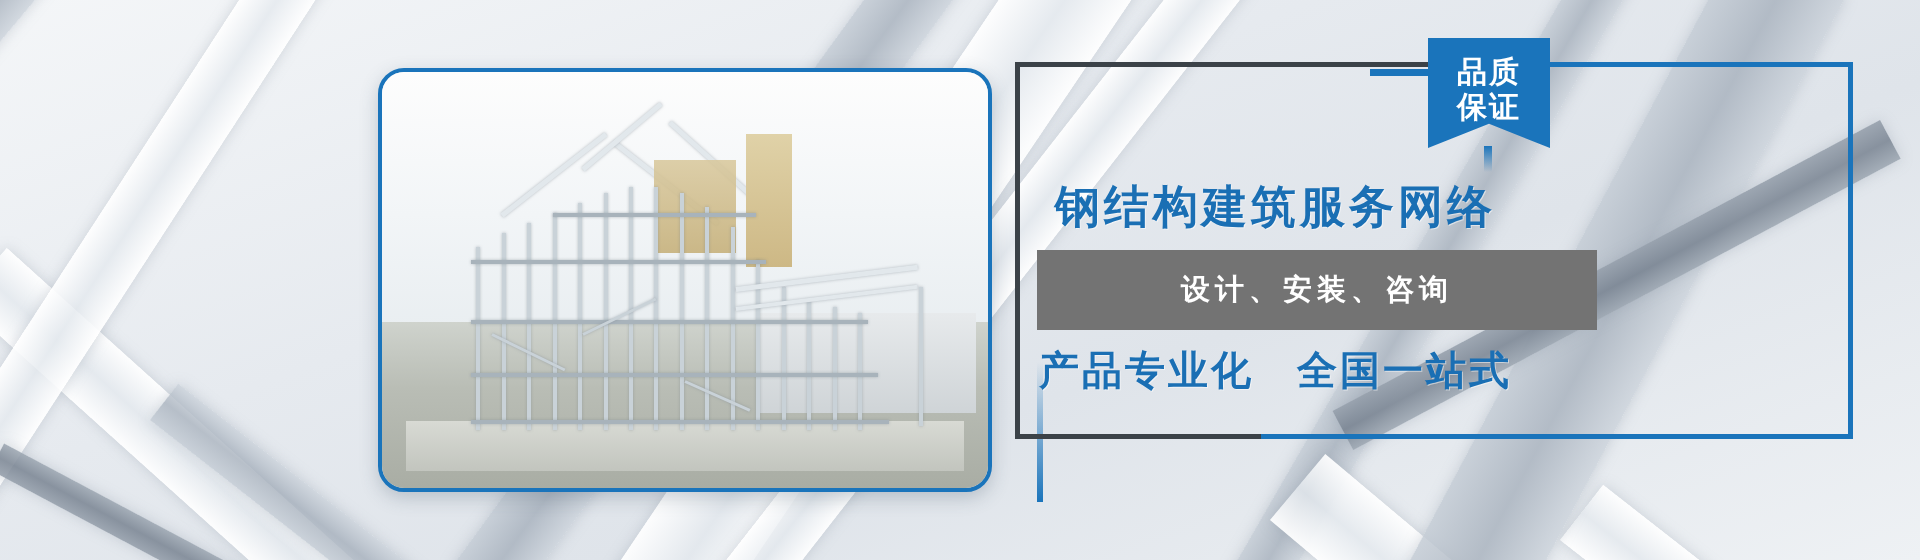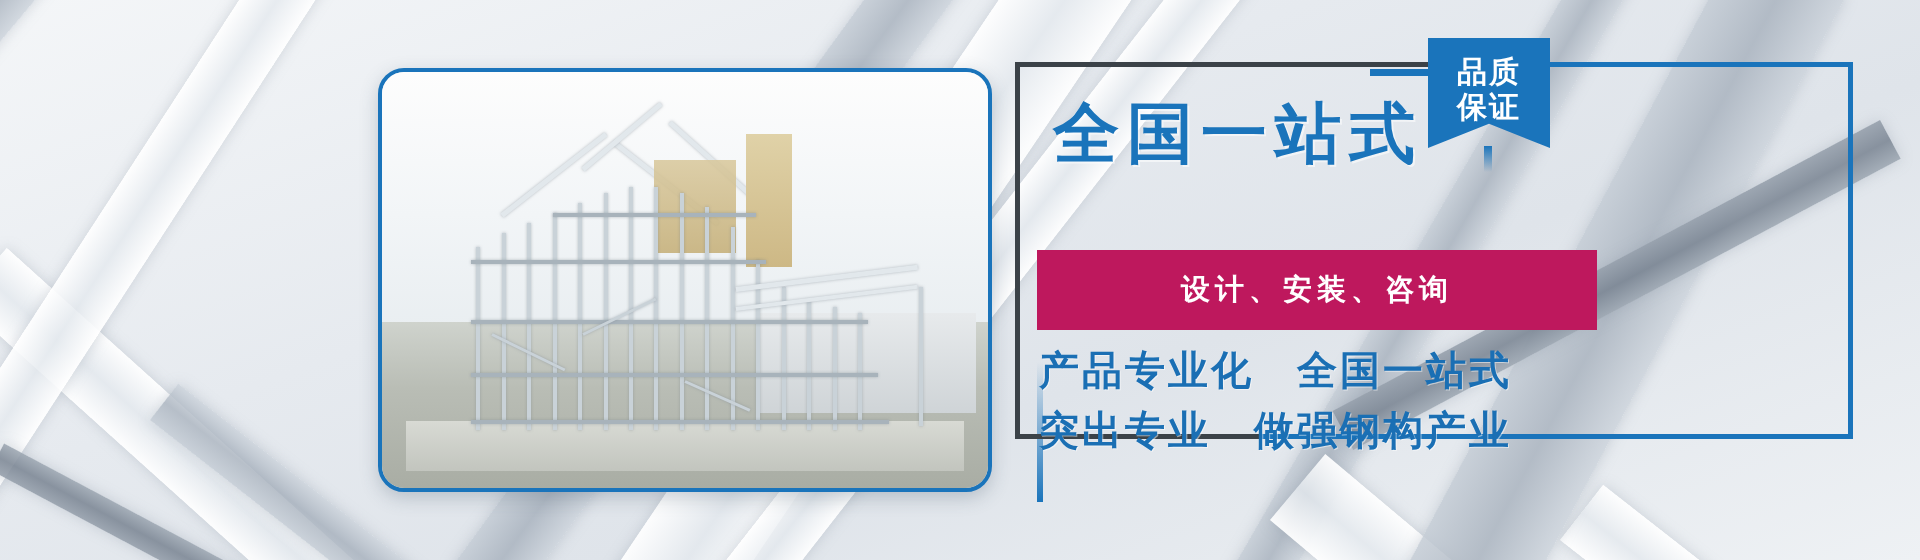--- a/index.html
+++ b/index.html
@@ -83,21 +83,21 @@
     text-shadow:2px 2px 0 rgba(255,255,255,.55);
   }
   .subline{
     position:absolute; left:40px; top:122px;
     font-size:45px; font-weight:bold; color:#1a6fb4;
     letter-spacing:4px; line-height:1; white-space:nowrap;
     text-shadow:1px 1px 0 rgba(255,255,255,.5);
   }
   .redbar{
     position:absolute; left:22px; top:188px; width:560px; height:80px;
-    background:#be185d;
+    background:#737373;
     display:flex; flex-direction:column; align-items:center; justify-content:center;
   }
   .redbar .r1{
     color:#fff; font-size:29px; font-weight:bold; letter-spacing:5px;
     line-height:1.28; white-space:nowrap;
   }
   .redbar .r2{
     color:#fff; font-size:29px; font-weight:bold; letter-spacing:3px;
     line-height:1.28; white-space:nowrap;
   }
@@ -211,28 +211,27 @@
   <div class="panel">
 
     <div class="frame-line" style="left:0;top:0;width:470px;height:5px;"></div>
     <div class="frame-line blue" style="left:468px;top:0;width:370px;height:5px;"></div>
     <div class="frame-line" style="left:0;top:0;width:5px;height:376px;"></div>
     <div class="frame-line fade-t" style="left:22px;top:300px;width:6px;height:140px;"></div>
     <div class="frame-line" style="left:0;top:372px;width:250px;height:5px;"></div>
     <div class="frame-line blue" style="left:246px;top:372px;width:592px;height:5px;"></div>
     <div class="frame-line blue" style="left:833px;top:0;width:5px;height:377px;"></div>
 
-    <div class="headline">全国一站式</div>
+    <div class="subline">钢结构建筑服务网络</div>
 
     <div class="redbar">
       <div class="r1">设计、安装、咨询</div>
     </div>
 
     <div class="slogan1">产品专业化　全国一站式</div>
-    <div class="slogan2">突出专业　做强钢构产业</div>
   </div>
 
   <div class="ribbon-tail"></div>
   <div class="ribbon">
     <span>品质</span>
     <span>保证</span>
   </div>
   <div class="ribbon-drop"></div>
 
 </div>

